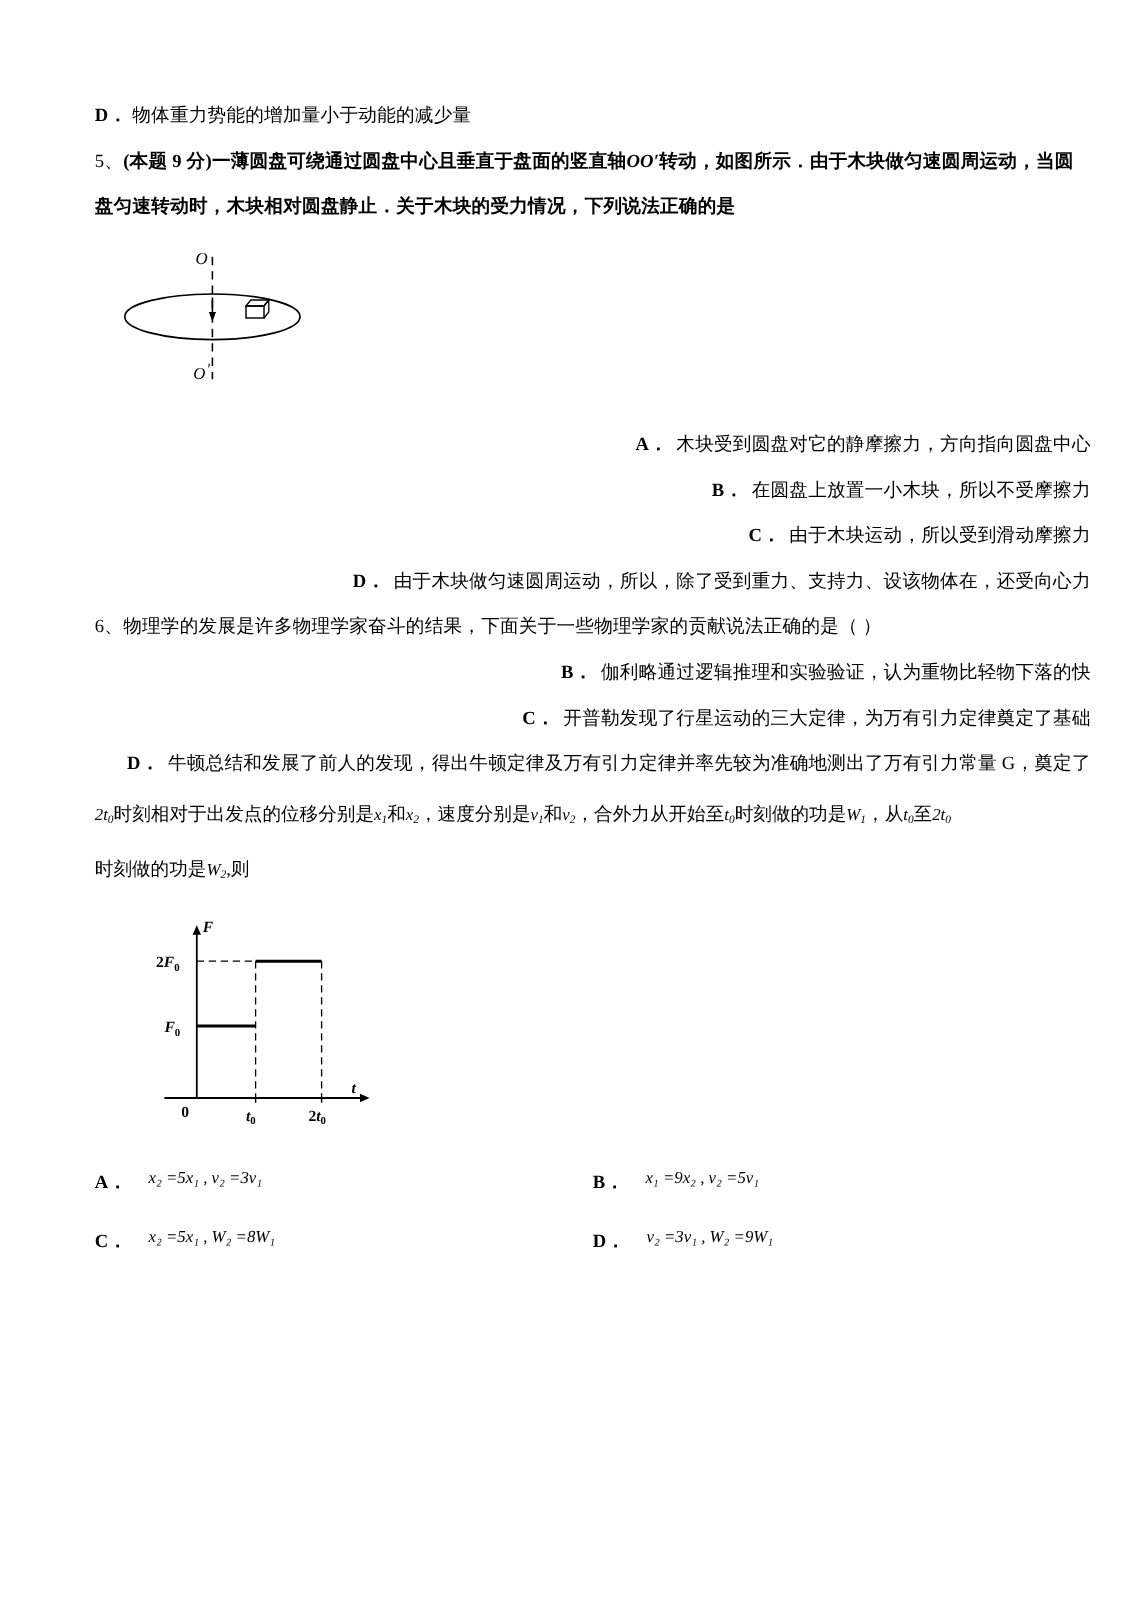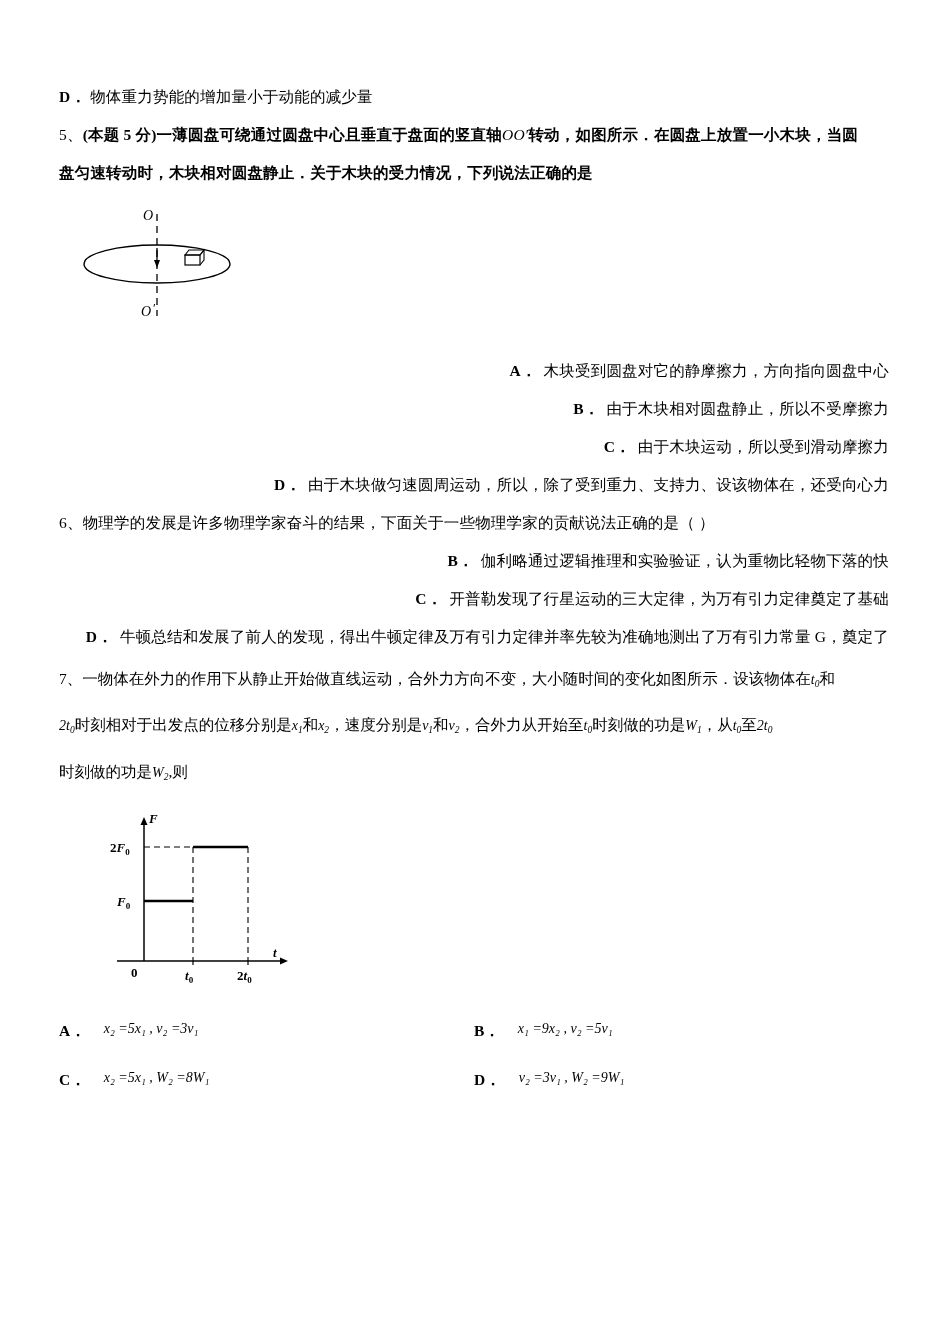--- a/index.html
+++ b/index.html
@@ -16,21 +16,21 @@
   }
   .page {
     width: 950px;
     min-height: 1344px;
     position: relative;
     padding: 0;
     box-sizing: border-box;
   }
   .content {
     position: absolute;
-    left: 59px;
+    left: 79px;
     top: 78px;
     width: 830px;
   }
   .line {
     font-size: 15.5px;
     line-height: 2.45;
     letter-spacing: 0.2px;
   }
   .bold {
     font-weight: bold;
@@ -42,21 +42,21 @@
     padding-left: 4px;
     text-align: right;
   }
   .opt .lbl {
     font-weight: bold;
     font-family: "Liberation Serif", serif;
     margin-right: 7px;
   }
   .it {
     font-style: italic;
-    font-weight: normal;
+    font-weight: bold;
   }
   sub {
     font-size: 68%;
     vertical-align: -0.28em;
   }
   .mathi {
     font-style: italic;
     font-family: "Liberation Serif", serif;
   }
   
@@ -109,21 +109,21 @@
 
 <div class="page">
   <div class="content">
 
     <div class="line">
       <span class="bold">D．</span>
       <span>物体重力势能的增加量小于动能的减少量</span>
     </div>
 
     <div class="line">
-      <span>5、</span><span class="bold">(本题 5 分)一薄圆盘可绕通过圆盘中心且垂直于盘面的竖直轴</span><span class="it">OO′</span><span class="bold">转动，如图所示．在圆盘上放置一小木块，当圆</span>
+      <span>5、</span><span class="bold">(本题 9 分)一薄圆盘可绕通过圆盘中心且垂直于盘面的竖直轴</span><span class="it">OO′</span><span class="bold">转动，如图所示．由于木块做匀速圆周运动，当圆</span>
     </div>
     <div class="line">
       <span class="bold">盘匀速转动时，木块相对圆盘静止．关于木块的受力情况，下列说法正确的是</span>
     </div>
 
     <div class="fig-disk">
       <svg width="260" height="130" viewBox="0 0 260 130">
 
         <line x1="80" y1="10" x2="80" y2="112" stroke="#000" stroke-width="1.3" stroke-dasharray="7,5"></line>
 
@@ -141,21 +141,21 @@
         <text x="66" y="16" font-family="Liberation Serif, serif" font-size="14" font-style="italic">O</text>
         <text x="64" y="112" font-family="Liberation Serif, serif" font-size="14" font-style="italic">O</text>
         <text x="76" y="108" font-family="Liberation Serif, serif" font-size="13">′</text>
       </svg>
     </div>
 
     <div class="opt">
       <span class="lbl">A．</span><span>木块受到圆盘对它的静摩擦力，方向指向圆盘中心</span>
     </div>
     <div class="opt">
-      <span class="lbl">B．</span><span>由于木块相对圆盘静止，所以不受摩擦力</span>
+      <span class="lbl">B．</span><span>在圆盘上放置一小木块，所以不受摩擦力</span>
     </div>
     <div class="opt">
       <span class="lbl">C．</span><span>由于木块运动，所以受到滑动摩擦力</span>
     </div>
     <div class="opt">
       <span class="lbl">D．</span><span>由于木块做匀速圆周运动，所以，除了受到重力、支持力、设该物体在，还受向心力</span>
     </div>
 
     <div class="line">
       <span>6、</span><span>物理学的发展是许多物理学家奋斗的结果，下面关于一些物理学家的贡献说法正确的是（  ）</span>
@@ -163,23 +163,20 @@
     <div class="opt">
       <span class="lbl">B．</span><span>伽利略通过逻辑推理和实验验证，认为重物比轻物下落的快</span>
     </div>
     <div class="opt">
       <span class="lbl">C．</span><span>开普勒发现了行星运动的三大定律，为万有引力定律奠定了基础</span>
     </div>
     <div class="opt">
       <span class="lbl">D．</span><span>牛顿总结和发展了前人的发现，得出牛顿定律及万有引力定律并率先较为准确地测出了万有引力常量 G，奠定了</span>
     </div>
 
-    <div class="q7-line">
-      <span>7、</span><span>一物体在外力的作用下从静止开始做直线运动，合外力方向不变，大小随时间的变化如图所示．设该物体在</span><span class="inlinevar"><span>t</span><sub>0</sub></span><span>和</span>
-    </div>
     <div class="q7-line">
       <span class="inlinevar">2<span>t</span><sub>0</sub></span><span>时刻相对于出发点的位移分别是</span><span class="inlinevar"><span>x</span><sub>1</sub></span><span>和</span><span class="inlinevar"><span>x</span><sub>2</sub></span><span>，速度分别是</span><span class="inlinevar"><span>v</span><sub>1</sub></span><span>和</span><span class="inlinevar"><span>v</span><sub>2</sub></span><span>，合外力从开始至</span><span class="inlinevar"><span>t</span><sub>0</sub></span><span>时刻做的功是</span><span class="inlinevar"><span>W</span><sub>1</sub></span><span>，从</span><span class="inlinevar"><span>t</span><sub>0</sub></span><span>至</span><span class="inlinevar">2<span>t</span><sub>0</sub></span>
     </div>
     <div class="q7-line">
       <span>时刻做的功是</span><span class="inlinevar"><span>W</span><sub>2</sub></span><span>,则</span>
     </div>
 
     <div class="fig-q7">
       <svg width="330" height="190" viewBox="0 0 330 190">
 

